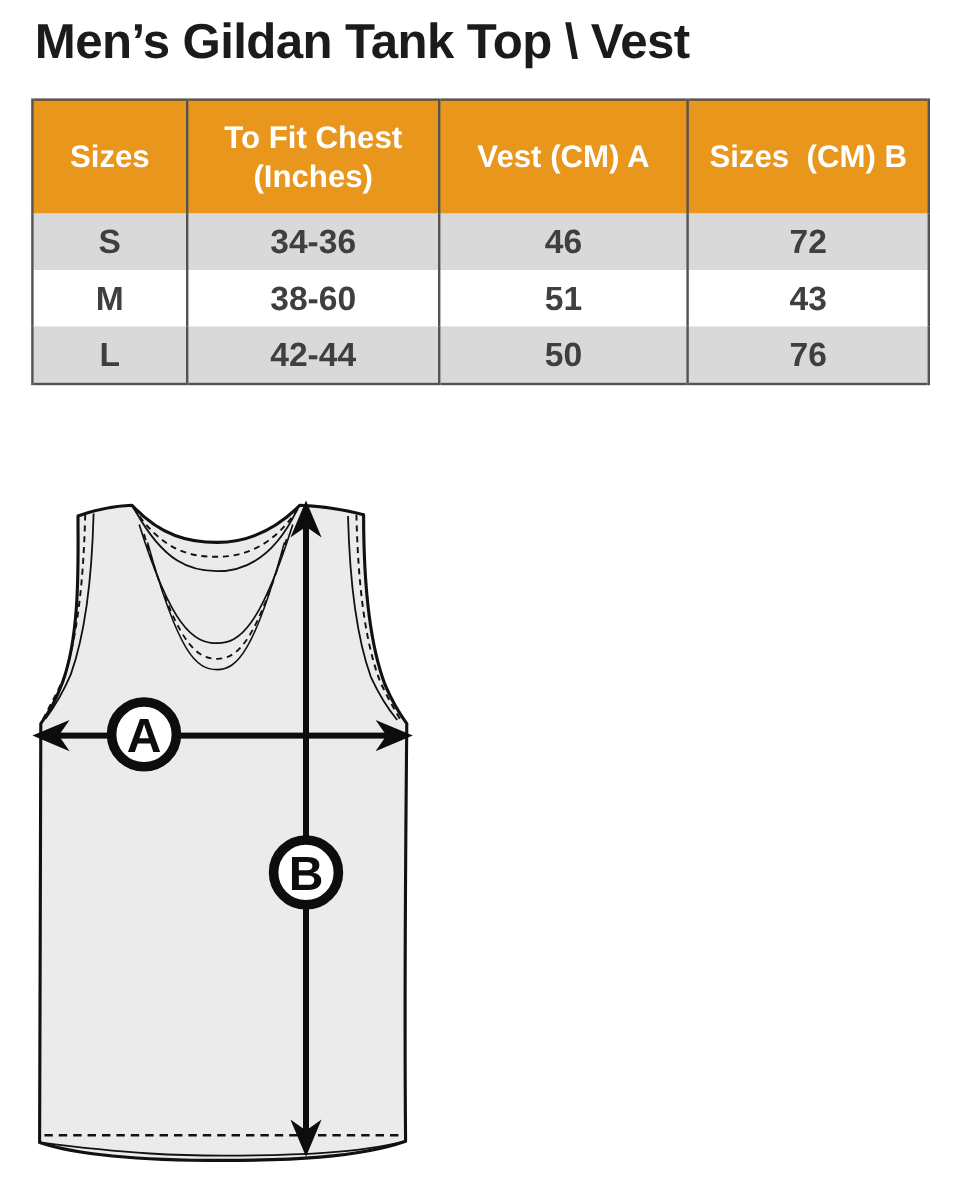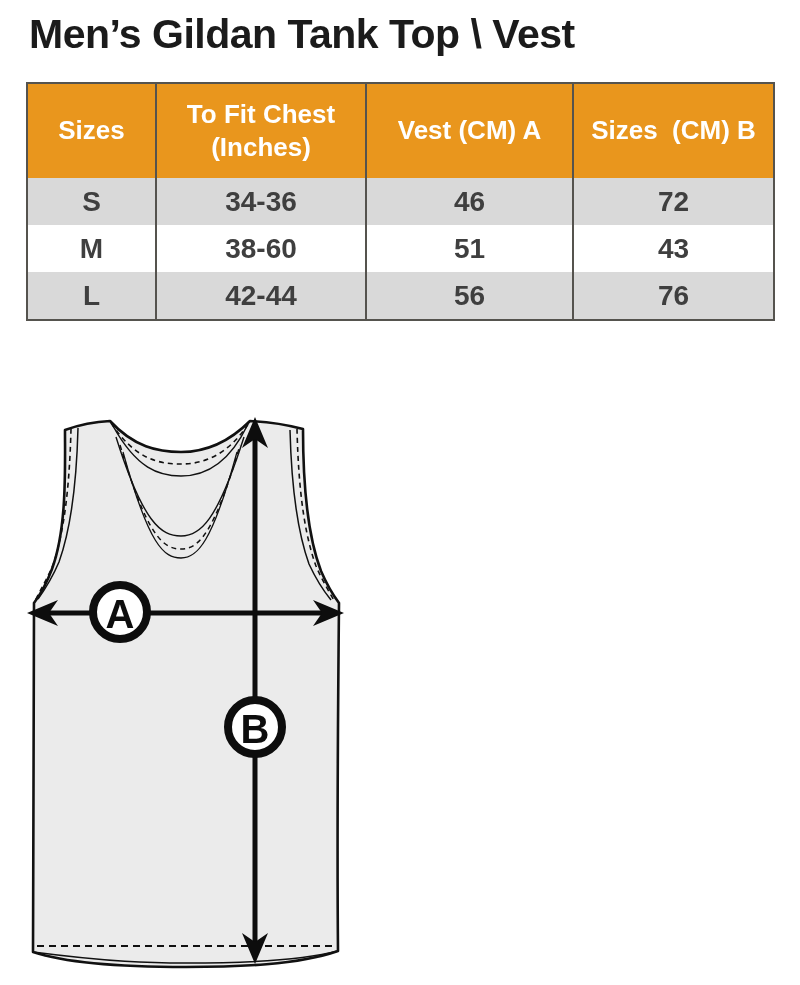--- a/index.html
+++ b/index.html
@@ -91,21 +91,21 @@
     </tr>
     <tr>
       <td>M</td>
       <td>38-60</td>
       <td>51</td>
       <td>43</td>
     </tr>
     <tr class="alt">
       <td>L</td>
       <td>42-44</td>
-      <td>56</td>
+      <td>50</td>
       <td>76</td>
     </tr>
   </tbody>
 </table>
 
 <div class="diagram-wrap">
   <svg width="370" height="580" viewBox="0 0 370 580" xmlns="http://www.w3.org/2000/svg">
 
     <path d="M 65,25 Q 87,17 110,16
          C 134,42 158,47 181,47 C 204,47 227,39 250,16

